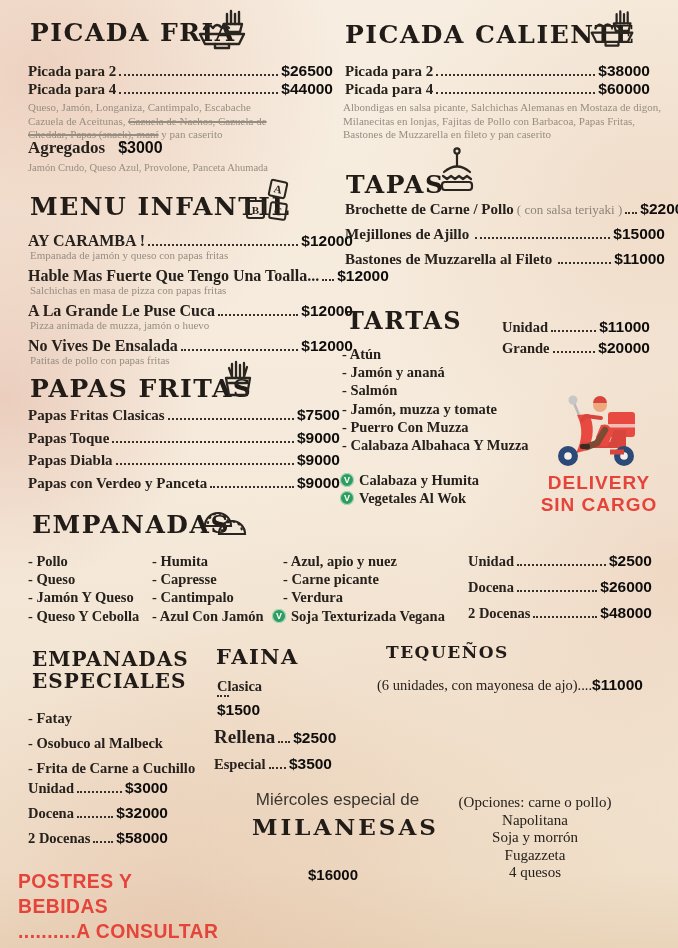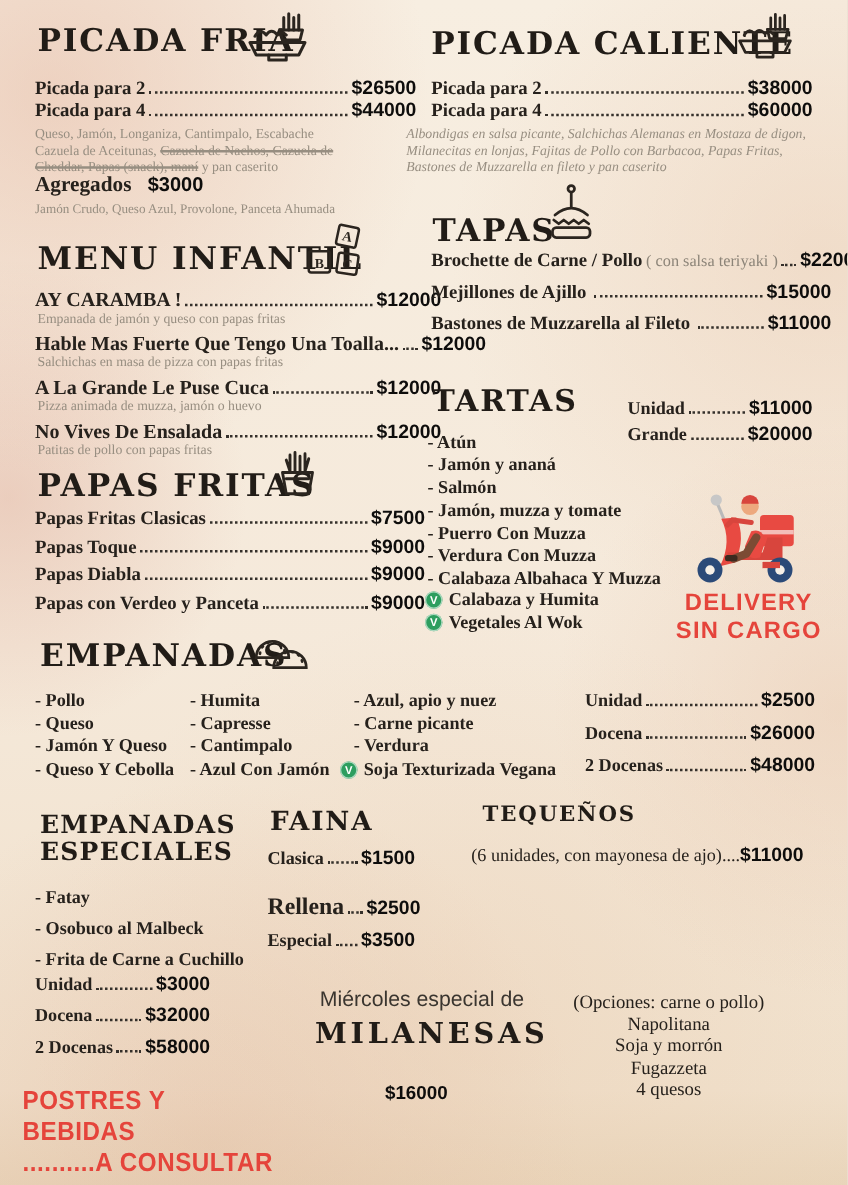--- a/index.html
+++ b/index.html
@@ -96,21 +96,21 @@
         <span class="dots"></span>
         <span class="prc">$38000</span>
       </div>
 
       <div class="row">
         <span class="lbl">Picada para 4</span>
         <span class="dots"></span>
         <span class="prc">$60000</span>
       </div>
     </div>
-  <div class="sec small" style="left:325px;top:101px;width:330px;font-style:italic;">Albondigas en salsa picante, Salchichas Alemanas en Mostaza de digon, Milanecitas en lonjas, Fajitas de Pollo con Barbacoa, Papas Fritas, Bastones de Muzzarella en fileto y pan caserito</div>
+  <div class="sec small" style="left:343px;top:101px;width:330px;">Albondigas en salsa picante, Salchichas Alemanas en Mostaza de digon, Milanecitas en lonjas, Fajitas de Pollo con Barbacoa, Papas Fritas, Bastones de Muzzarella en fileto y pan caserito</div>
 
   <div class="sec" style="left:30px;top:192px;">
     <span class="h1">MENU INFANTIL</span>
   </div>
   <div class="sec" style="left:244px;top:178px;">
     <svg width="46" height="46" viewBox="0 0 46 46" fill="none" stroke="#2b251f" stroke-width="2">
       <g transform="rotate(12 34 11)">
           <rect x="26" y="3" width="16" height="16" rx="2"></rect>
           <text x="34" y="15" text-anchor="middle" font-size="11" font-weight="bold" font-family="Liberation Serif,serif" fill="#2b251f" stroke="none">A</text>
         </g>
@@ -214,21 +214,20 @@
         <span class="prc">$20000</span>
       </div>
     </div>
   <div class="sec plain-list" style="left:342px;top:345px;width:200px;">
 
   <div>- Atún</div>
       <div>- Jamón y ananá</div>
       <div>- Salmón</div>
       <div>- Jamón, muzza y tomate</div>
       <div>- Puerro Con Muzza</div>
-      <div>- Verdura Con Muzza</div>
       <div>- Calabaza Albahaca Y Muzza</div>
     </div>
   <div class="sec" style="left:340px;top:471px;">
 
       <div class="vgrow">
         <span class="vg">V</span>
         <span>Calabaza y Humita</span>
       </div>
 
       <div class="vgrow">
@@ -385,21 +384,21 @@
         <span class="dots"></span>
         <span class="prc">$58000</span>
       </div>
     </div>
 
   <div class="sec" style="left:216px;top:644px;">
     <span class="h1" style="font-size:21px;">FAINA</span>
   </div>
   <div class="sec" style="left:214px;top:678px;width:118px;">
 
-      <div class="row" style="margin-bottom:19px;">
+      <div class="row" style="margin-bottom:7px;flex-direction:column;">
         <span class="lbl" style="font-size:14.5px;">Clasica</span>
         <span class="dots"></span>
         <span class="prc">$1500</span>
       </div>
 
       <div class="row" style="margin-bottom:7px;">
         <span class="lbl" style="font-size:19px;">Rellena</span>
         <span class="dots"></span>
         <span class="prc">$2500</span>
       </div>

